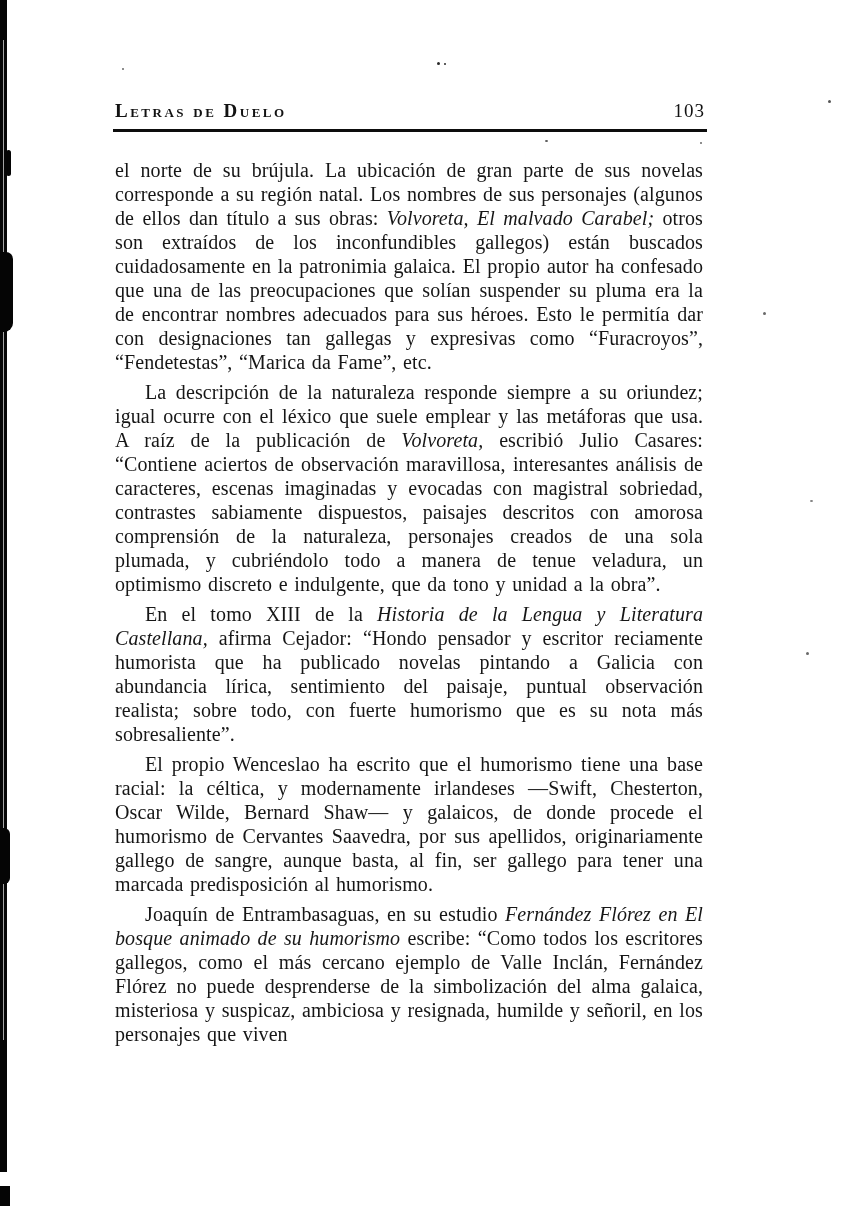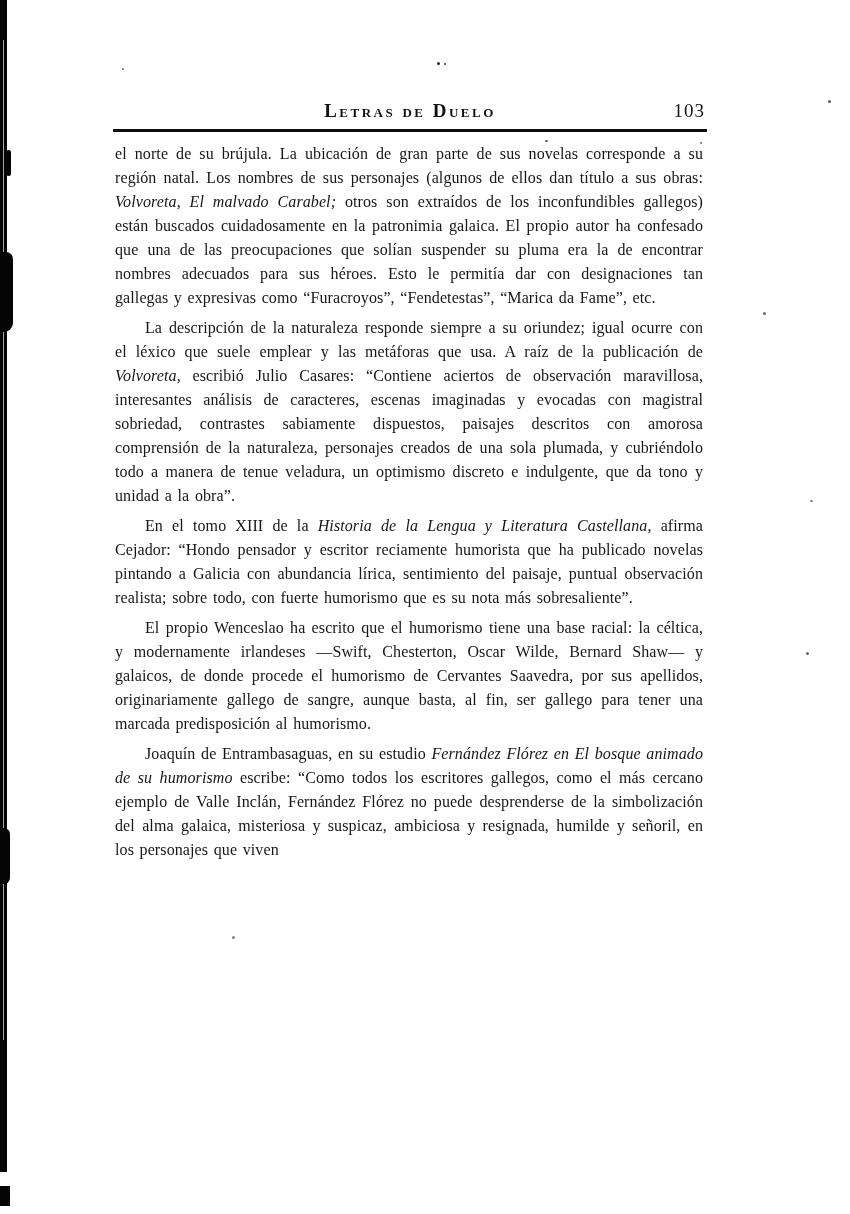--- a/index.html
+++ b/index.html
@@ -28,41 +28,41 @@
   .blob.b1 { left: 0; top: 252px; width: 13px; height: 80px; border-radius: 0 7px 9px 0; }
   .blob.b2 { left: 0; top: 828px; width: 10px; height: 56px; border-radius: 0 6px 6px 0; }
   .blob.b3 { left: 0; top: 1186px; width: 10px; height: 20px; }
   .blob.b4 { left: 6px; top: 150px; width: 5px; height: 26px; border-radius: 3px; }
 
   
   .header {
     position: absolute; left: 115px; top: 100px; width: 590px; height: 24px;
   }
   .running-title {
-    display: block; text-align: center;
+    display: block; 
     font-variant: small-caps;
     font-weight: 700;
     font-size: 19px; letter-spacing: 2.5px;
     color: #121212;
   }
   .page-number {
     position: absolute; right: 0; top: 0;
     font-size: 19px; letter-spacing: 1px;
     color: #121212;
   }
   .rule {
     position: absolute; left: 113px; top: 129px;
     width: 594px; height: 3px;
     background: #0d0d0d;
   }
 
   
   .text-block {
-    position: absolute; left: 115px; top: 142px; width: 588px;
-    font-size: 16px; line-height: 24px;
+    position: absolute; left: 115px; top: 158px; width: 588px;
+    font-size: 20px; line-height: 24px;
     text-align: justify;
     word-spacing: 1.5px;
     letter-spacing: 0.1px;
     hyphens: auto;
   }
   .text-block p { margin: 0 0 6px 0; }
   .text-block p.indent { text-indent: 30px; }
   .it { font-style: italic; }
 
   

